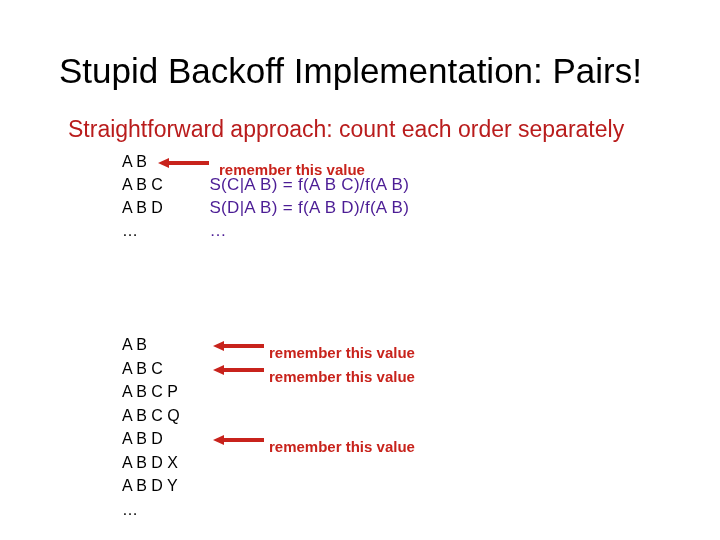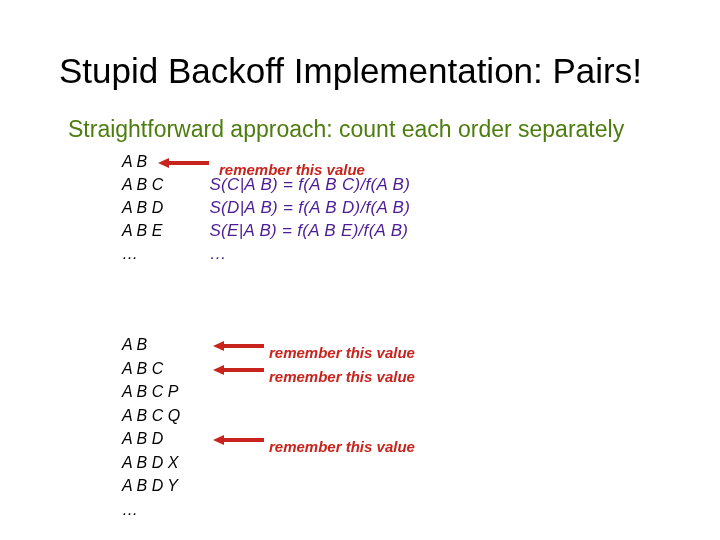--- a/index.html
+++ b/index.html
@@ -21,25 +21,25 @@
     font-weight: 400;
     white-space: nowrap;
     color: #000000;
   }
   .subtitle {
     position: absolute;
     margin: 0;
     font-size: 23px;
     font-weight: 400;
     white-space: nowrap;
-    color: #4d7c0f;
+    color: #b91c1c;
   }
   .subtitle.s1 { left: 68px;  top: 116px; }
   .subtitle.s2 { left: 113px; top: 284px; }
-  .block { position: absolute; left: 122px; font-style: italic; }
+  .block { position: absolute; left: 122px; }
   .block.b1 { top: 150px; }
   .block.b2 { top: 333px; }
   .row {
     position: relative;
     height: 23px;
     line-height: 23px;
     white-space: nowrap;
   }
   .b2 .row { height: 23.5px; line-height: 23.5px; }
   .ngram {
@@ -109,24 +109,20 @@
     <div class="row">
       <span class="ngram">A B C</span>
       <span class="formula">S(C|A B) = f(A B C)/f(A B)</span>
     </div>
 
     <div class="row">
       <span class="ngram">A B D</span>
       <span class="formula">S(D|A B) = f(A B D)/f(A B)</span>
     </div>
 
-    <div class="row">
-      <span class="ngram">A B E</span>
-      <span class="formula">S(E|A B) = f(A B E)/f(A B)</span>
-    </div>
 
     <div class="row">
       <span class="ngram">…</span>
       <span class="formula">…</span>
     </div>
 
   </div>
 
 
   <div class="block b2">

